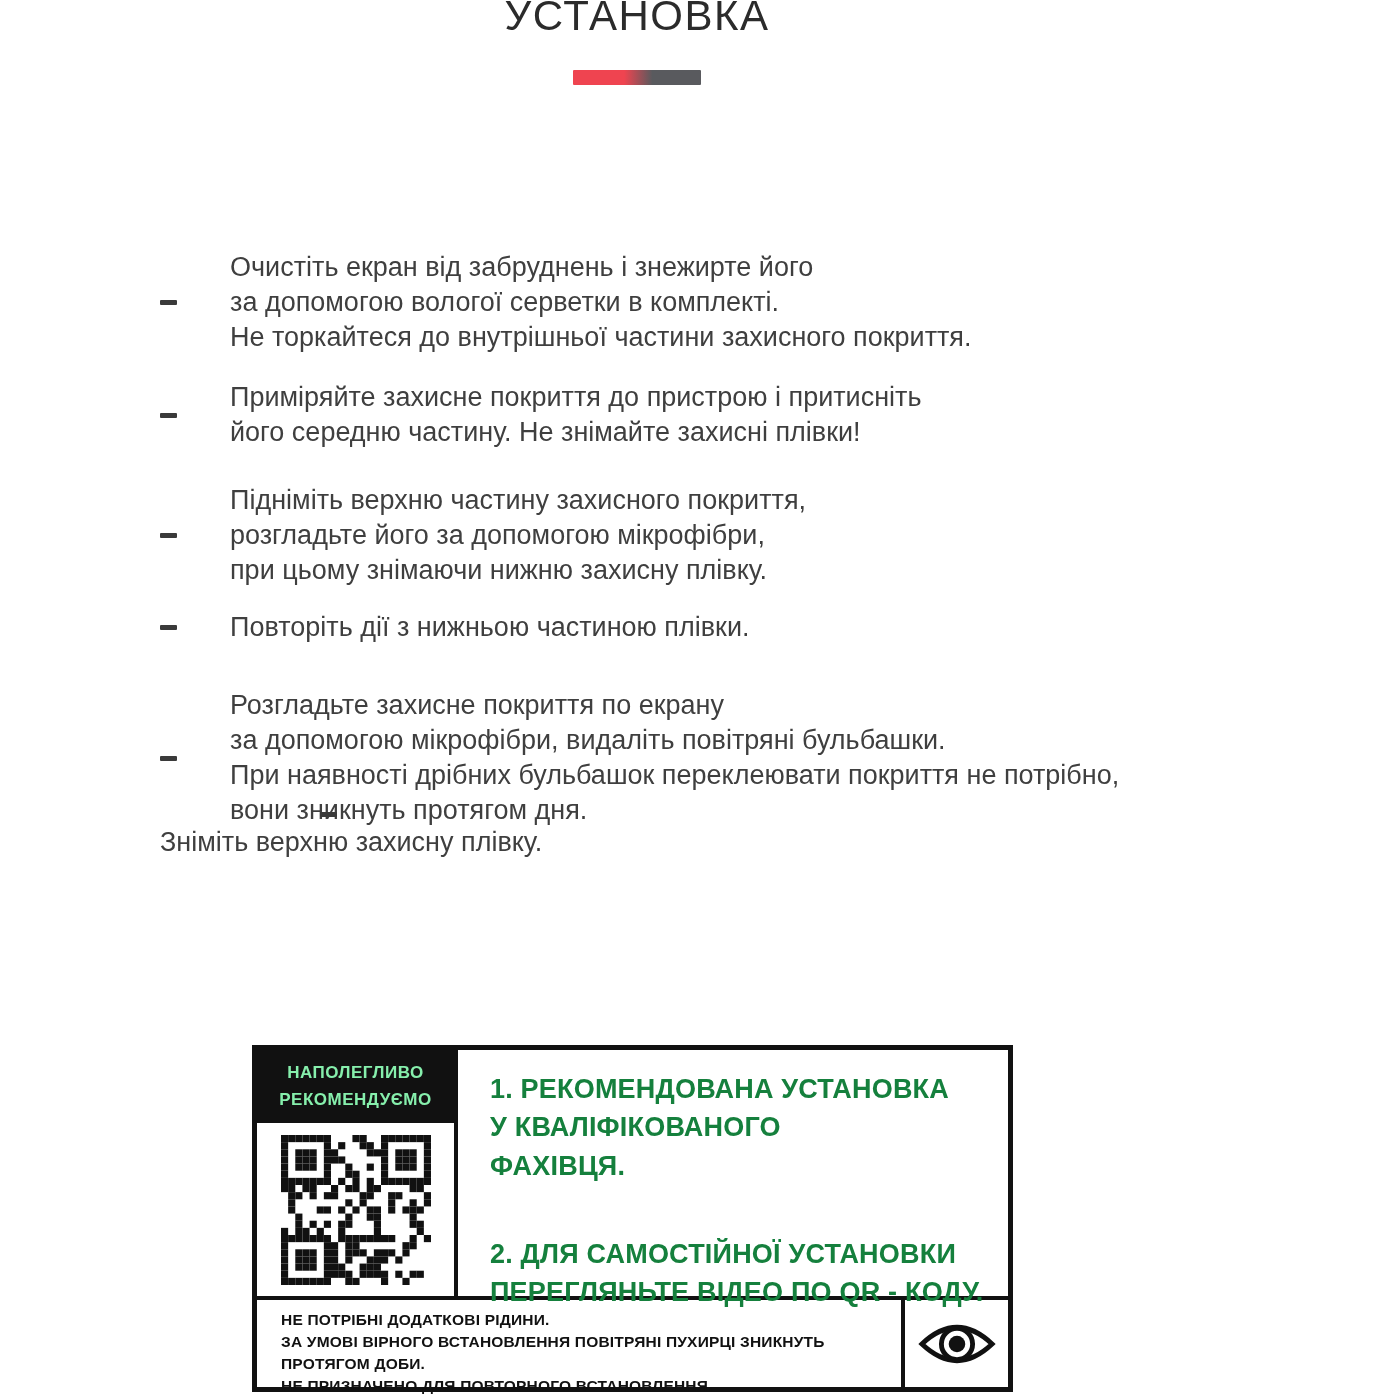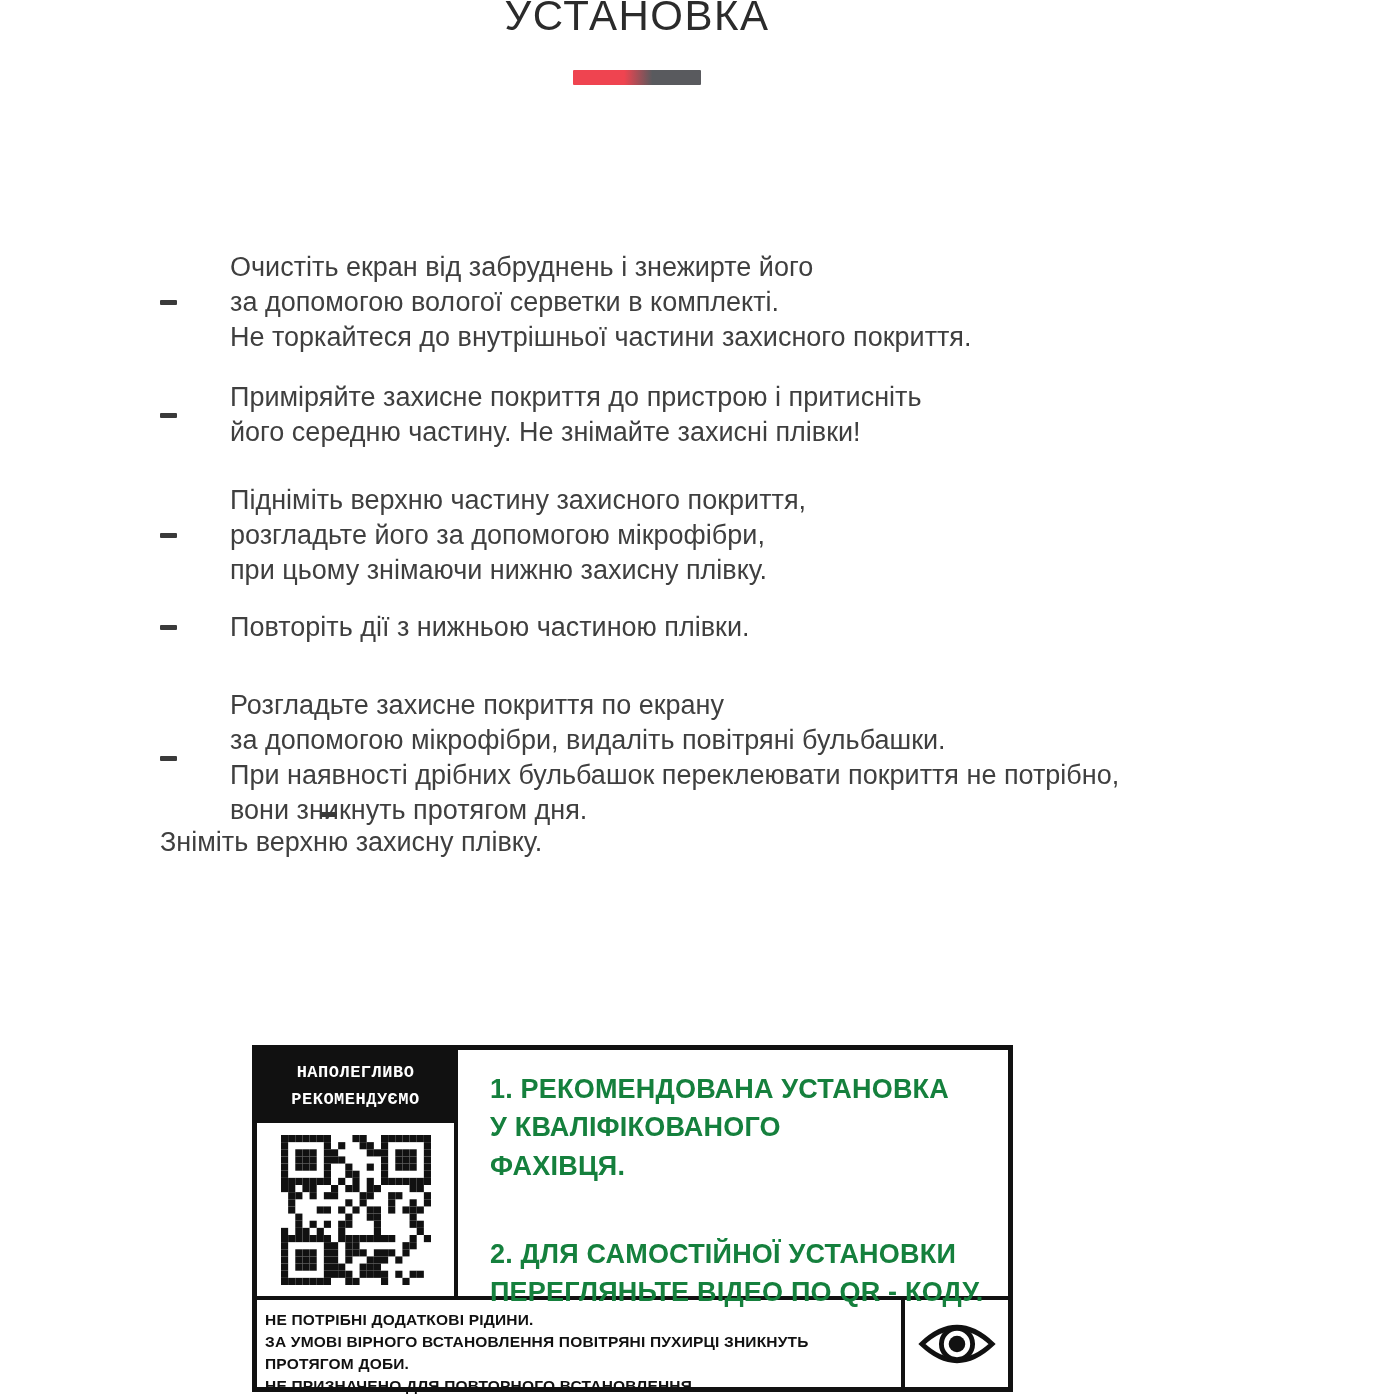--- a/index.html
+++ b/index.html
@@ -37,40 +37,40 @@
 
   
   .rec-box{
     position:absolute;left:252px;top:1045px;width:761px;height:347px;
     border:5px solid #111;box-sizing:border-box;background:#fff;
   }
   .box-col-divider{position:absolute;left:197px;top:0;width:4px;height:250px;background:#111;}
   .box-row-divider{position:absolute;left:0;top:246px;width:751px;height:4px;background:#111;}
   .rec-header{
     position:absolute;left:0;top:0;width:197px;height:73px;background:#111;
-    color:#ffffff;display:flex;align-items:center;justify-content:center;
+    color:#86efac;display:flex;align-items:center;justify-content:center;
     text-align:center;font-weight:700;font-size:17px;line-height:1.55;
-    white-space:pre-line;letter-spacing:.5px;font-family:Liberation Mono, monospace;
+    white-space:pre-line;letter-spacing:.5px;
   }
   .qr-wrap{
     position:absolute;left:0;top:73px;width:197px;height:173px;
     display:flex;align-items:center;justify-content:center;
   }
   .qr-wrap svg{fill:#111;}
   .rec-items{
     position:absolute;left:201px;top:0;width:550px;height:246px;
     padding:20px 8px 0 32px;box-sizing:border-box;
   }
   .rec-items p{
     margin:0 0 50px 0;font-weight:700;font-size:27px;line-height:1.42;
     color:#15803d;white-space:pre-line;letter-spacing:.2px;
   }
   .notes{
     position:absolute;left:0;top:250px;width:644px;height:87px;
-    padding:9px 0 0 8px;box-sizing:border-box;
+    padding:9px 0 0 24px;box-sizing:border-box;
     font-weight:700;font-size:15.5px;line-height:22px;color:#111;letter-spacing:.2px;
   }
   .eye-cell{
     position:absolute;left:644px;top:250px;width:107px;height:87px;
     border-left:4px solid #111;box-sizing:border-box;
     display:flex;align-items:center;justify-content:center;
   }
 </style>
 </head>
 <body>

